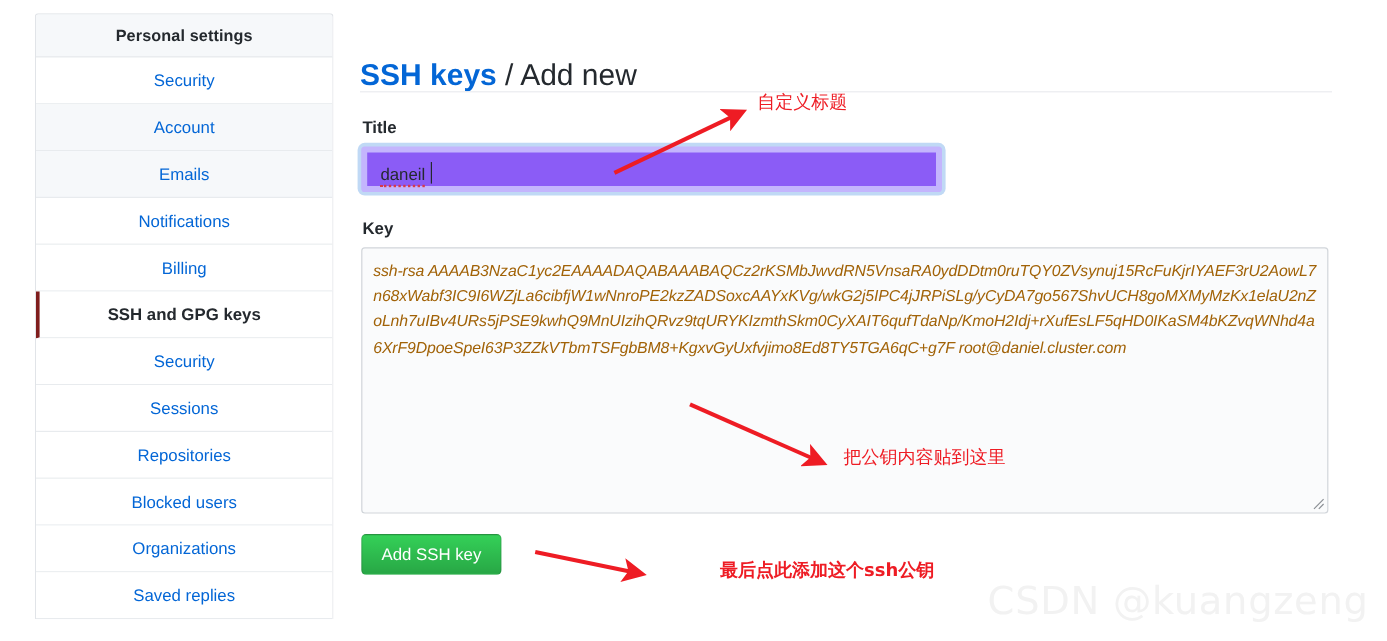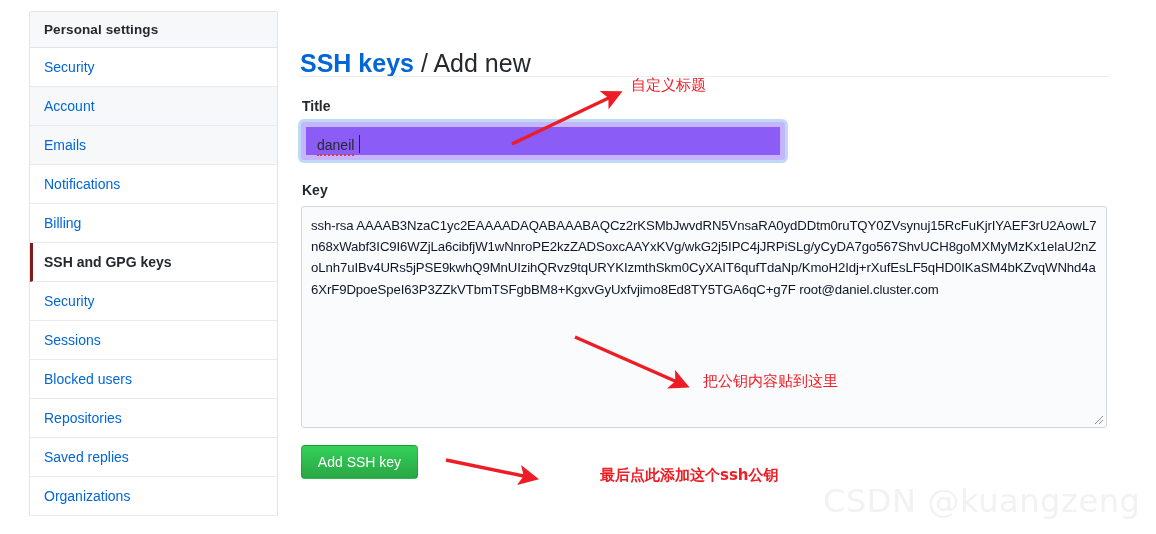--- a/index.html
+++ b/index.html
@@ -21,20 +21,21 @@
     position: absolute;
     left: 29px;
     top: 11px;
     width: 249px;
     border: 1px solid #e1e4e8;
     border-bottom: none;
     border-radius: 3px 3px 0 0;
     background: #ffffff;
     box-sizing: border-box;
     overflow: hidden;
+    text-align: center;
   }
   .sidebar-header {
     padding: 10px 14px;
     font-size: 13.5px;
     font-weight: bold;
     color: #24292e;
     background: #f6f8fa;
     border-bottom: 1px solid #e1e4e8;
     letter-spacing: .1px;
   }
@@ -154,24 +155,25 @@
     overflow: hidden;
   }
   #key-text {
     position: absolute;
     left: 9px;
     top: 8px;
     right: 8px;
     font-family: "Liberation Sans", sans-serif;
     font-size: 13.2px;
     line-height: 21.2px;
-    color: #0f172a;
+    color: #a16207;
     white-space: pre-wrap;
     word-break: break-all;
     letter-spacing: -0.1px;
+    font-style: italic;
   }
   #resize-handle {
     position: absolute;
     right: 2px;
     bottom: 2px;
     width: 12px;
     height: 12px;
   }
 
   
@@ -231,24 +233,24 @@
   <div class="sidebar-header">Personal settings</div>
 
   <a class="sidebar-item">Security</a>
   <a class="sidebar-item alt">Account</a>
   <a class="sidebar-item alt">Emails</a>
   <a class="sidebar-item">Notifications</a>
   <a class="sidebar-item">Billing</a>
   <a class="sidebar-item selected">SSH and GPG keys</a>
   <a class="sidebar-item">Security</a>
   <a class="sidebar-item">Sessions</a>
+  <a class="sidebar-item">Repositories</a>
   <a class="sidebar-item">Blocked users</a>
-  <a class="sidebar-item">Repositories</a>
+  <a class="sidebar-item">Organizations</a>
   <a class="sidebar-item">Saved replies</a>
-  <a class="sidebar-item">Organizations</a>
 </nav>
 
 <main id="main">
 
   <h1 id="page-title">
     <span class="link">SSH keys</span><span class="sep"> / </span><span class="tail">Add new</span>
   </h1>
   <div id="title-rule"></div>
 
   <label class="field-label" id="label-title">Title</label>

